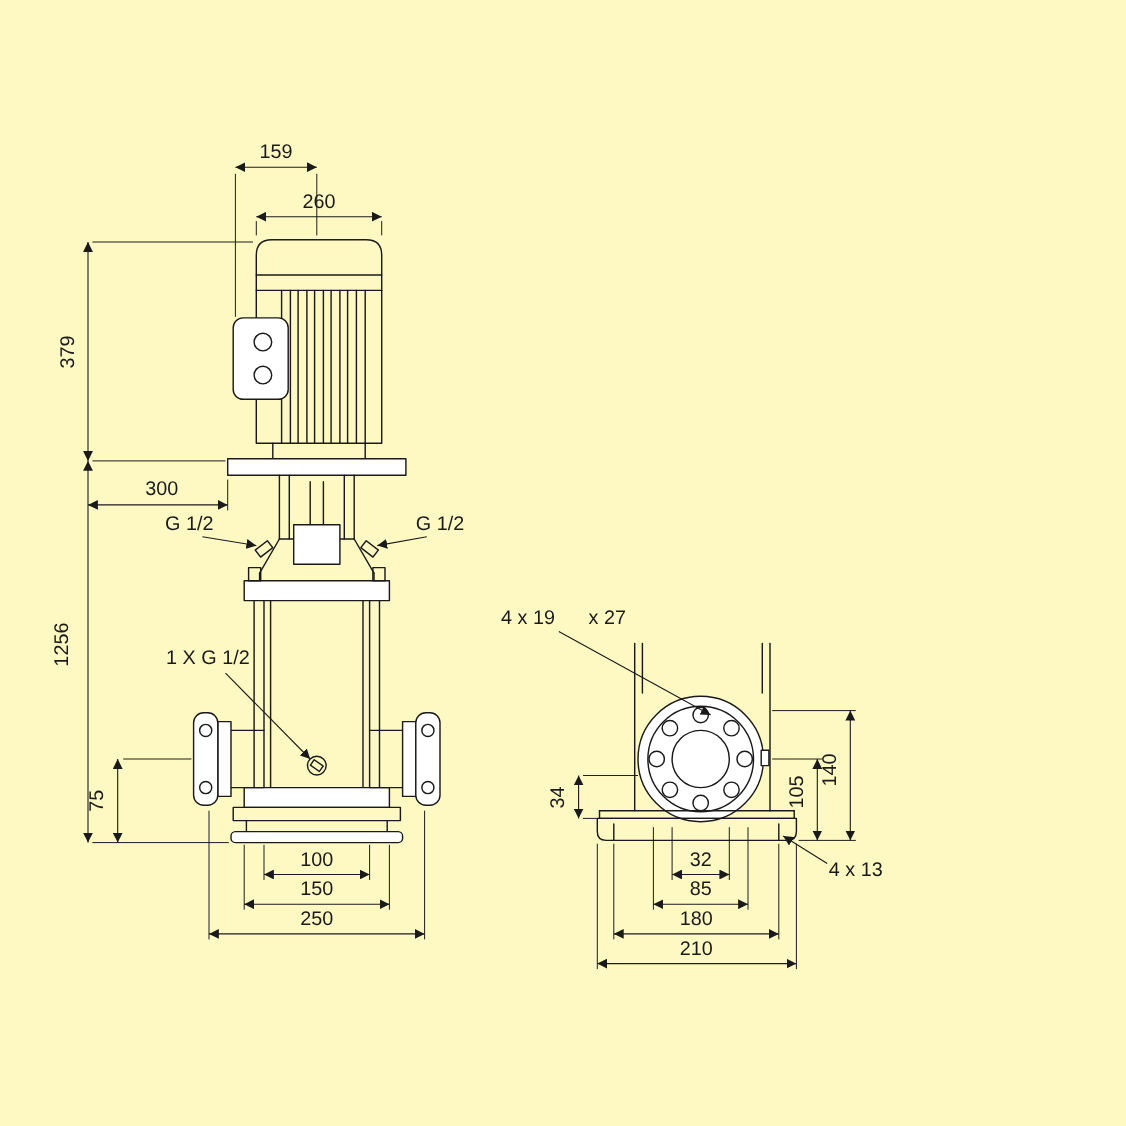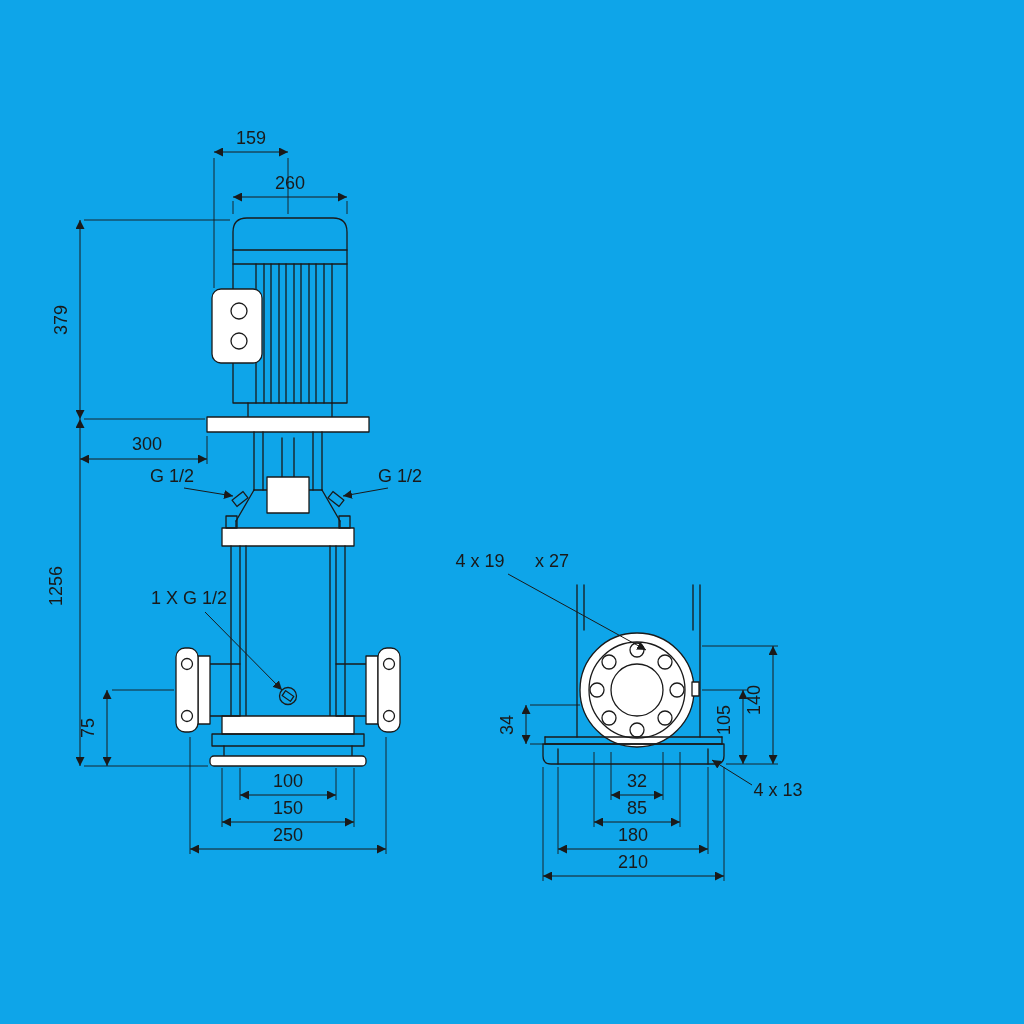--- a/index.html
+++ b/index.html
@@ -1,16 +1,16 @@
 <!DOCTYPE html>
 <html><head>
 <meta charset="utf-8">
 <style>
   html,body{margin:0;padding:0;background:#ffffff;}
-  .canvas{position:relative;width:1024px;height:1024px;background:#0ea5e9;overflow:hidden;
+  .canvas{position:relative;width:1024px;height:1024px;background:#fef9c3;overflow:hidden;
           font-family:"Liberation Sans",sans-serif;}
   svg{display:block;}
   .obj line,.obj path,.obj rect,.obj circle{stroke:#1a1a1a;stroke-width:1.3;fill:none;stroke-linejoin:round;stroke-linecap:round;}
   .obj .wfill{fill:#ffffff;}
   .dim line,.dim path{stroke:#1a1a1a;stroke-width:1;fill:none;}
   .dim .ext{stroke-width:0.9;}
   text{fill:#1a1a1a;font-family:"Liberation Sans",sans-serif;font-size:18px;stroke:none;}
 </style>
 </head>
 <body>

